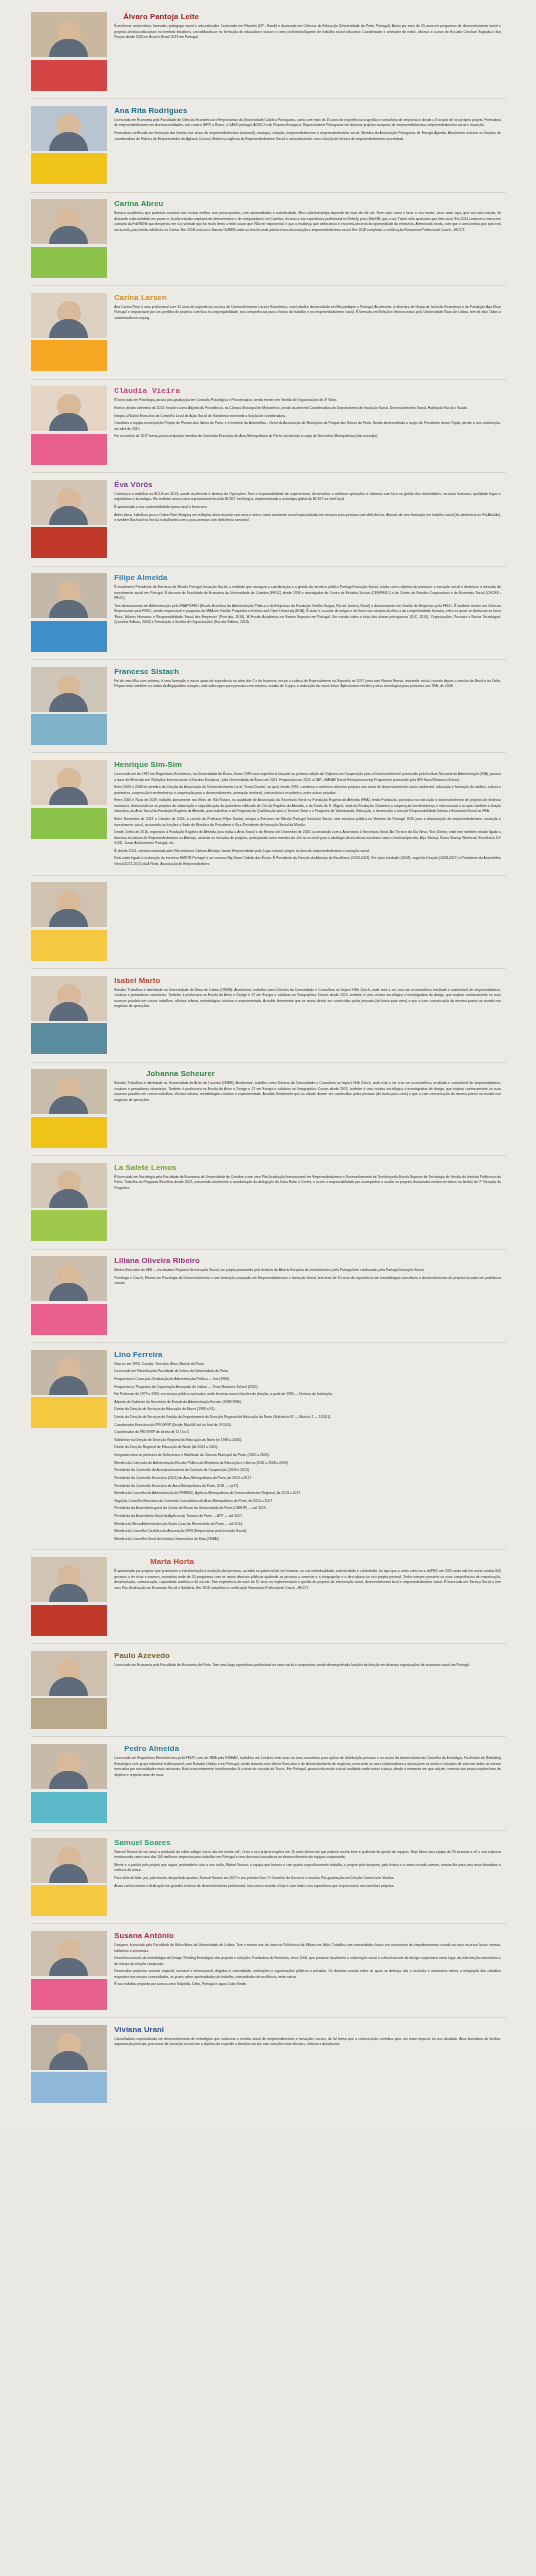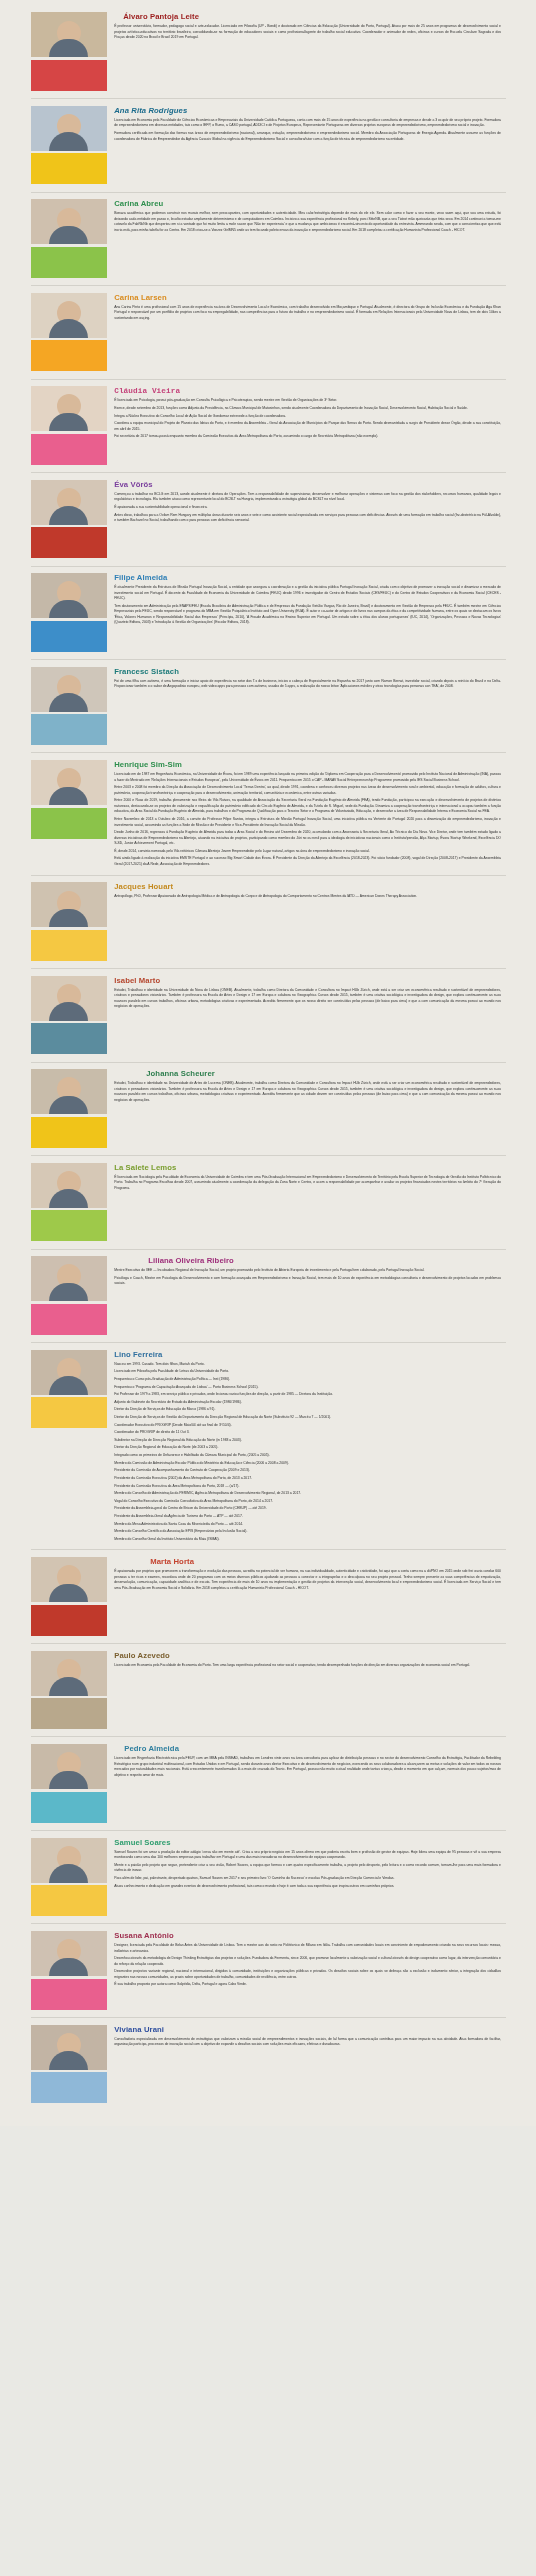--- a/index.html
+++ b/index.html
@@ -107,21 +107,21 @@
     <div class="divider"></div>
     <div class="bio">
       <div class="bio-media">
         <div class="photo" style="background: rgb(184, 196, 207);">
           <div class="face"></div>
           <div class="body"></div>
         </div>
         <div class="swatch" style="background: rgb(240, 196, 25);"></div>
       </div>
       <div class="bio-text">
-        <h2 class="bio-name" style="color: rgb(27, 107, 140); font-style: italic;">Ana Rita Rodrigues</h2>
+        <h2 class="bio-name" style="color: rgb(27, 107, 140);">Ana Rita Rodrigues</h2>
         <p class="bio-para">Licenciada em Economia pela Faculdade de Ciências Económicas e Empresariais da Universidade Católica Portuguesa, conta com mais de 15 anos de experiência na gestão e consultoria de empresas e desde a 3 ocupár de seu próprio projeto. Formadora de empreendedorismo em diversas entidades, tais como o IEFP, o Rumo, a CASO portugal, ADDICI e de Projetos Europeus, Representante Portuguesa em diversos projetos europeus de empreendedorismo, empreendedorismo social e inovação.</p>
         <p class="bio-para">Formadora certificada em formação das formas nas áreas de empreendedorismo (nacional), arranque, estação, empreendedorismo e empreendedorismo social. Membro da Associação Portuguesa de Energia Agenda. Atualmente assume as funções de coordenadora de Fábrica de Empreendedor da Agência Cascais Global na vigência do Empreendedorismo Social e consultora/tutor com a função de técnica de empreendedorismo na entidade.</p>
       </div>
     </div>
     <div class="divider"></div>
     <div class="bio">
       <div class="bio-media">
         <div class="photo" style="background: rgb(207, 192, 174);">
           <div class="face"></div>
           <div class="body"></div>
@@ -232,24 +232,20 @@
     </div>
     <div class="divider"></div>
     <div class="bio">
       <div class="bio-media">
         <div class="photo" style="background: rgb(207, 194, 176);">
           <div class="face"></div>
           <div class="body"></div>
         </div>
         <div class="swatch" style="background: rgb(245, 200, 66);"></div>
       </div>
-      <div class="bio-text">
-        <h2 class="bio-name" style="color: rgb(196, 138, 31);">Jacques Houart</h2>
-        <p class="bio-para">Antropólogo, PhD, Professor Apaixonado de Antropologia Médica e de Antropologia do Corpo e de Antropologia do Comportamento no Centros Mentes da IATD — American Danes Therapy Association.</p>
-      </div>
     </div>
     <div class="divider"></div>
     <div class="bio">
       <div class="bio-media">
         <div class="photo" style="background: rgb(216, 202, 184);">
           <div class="face"></div>
           <div class="body"></div>
         </div>
         <div class="swatch" style="background: rgb(91, 140, 158);"></div>
       </div>
@@ -289,21 +285,21 @@
     <div class="divider"></div>
     <div class="bio">
       <div class="bio-media">
         <div class="photo" style="background: rgb(205, 191, 176);">
           <div class="face"></div>
           <div class="body"></div>
         </div>
         <div class="swatch" style="background: rgb(233, 95, 142);"></div>
       </div>
       <div class="bio-text">
-        <h2 class="bio-name" style="color: rgb(158, 47, 122); margin-left: 34px;">Liliana Oliveira Ribeiro</h2>
+        <h2 class="bio-name" style="color: rgb(158, 47, 122);">Liliana Oliveira Ribeiro</h2>
         <p class="bio-para">Mestre Executivo do IIEE — Incubadora Regional de Inovação Social, um projeto promovido pelo Instituto de Abierta Europeia de investimento e pela Portugal tem colaborado, pela Portugal Inovação Social.</p>
         <p class="bio-para">Psicóloga e Coach, Mestre em Psicologia da Desenvolvimento e com formação avançada em Empreendedorismo e Inovação Social, tem mais de 10 anos de experiência em metodologias consultoria e desenvolvimento de projetos locados em problemas sociais.</p>
       </div>
     </div>
     <div class="divider"></div>
     <div class="bio">
       <div class="bio-media">
         <div class="photo" style="background: rgb(198, 184, 166);">
           <div class="face"></div>
           <div class="body"></div>

